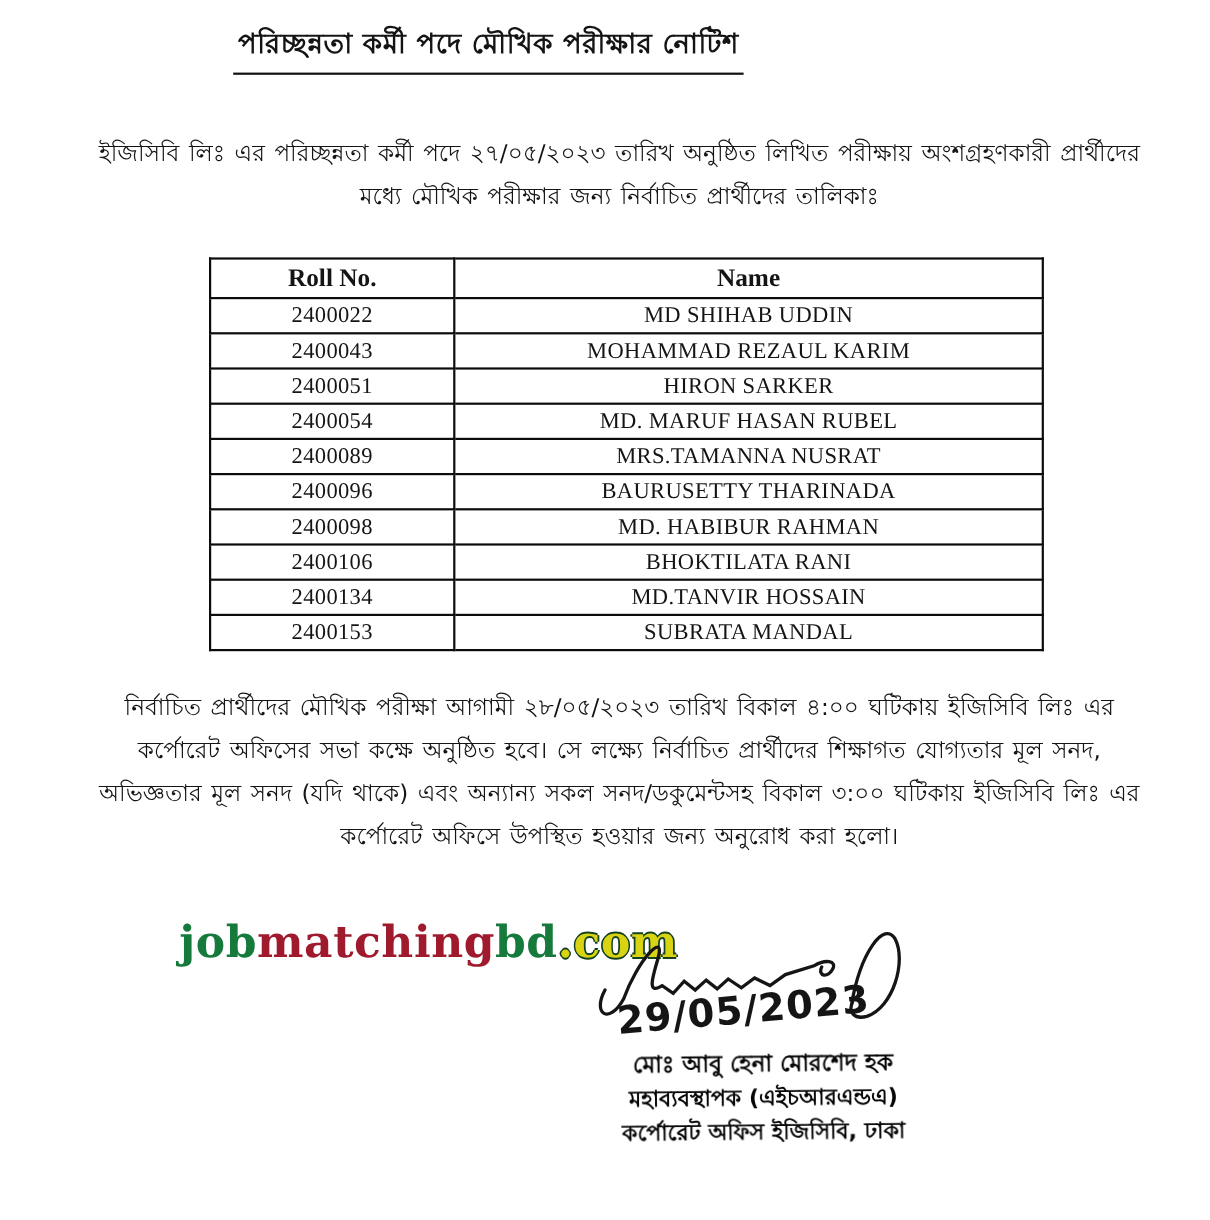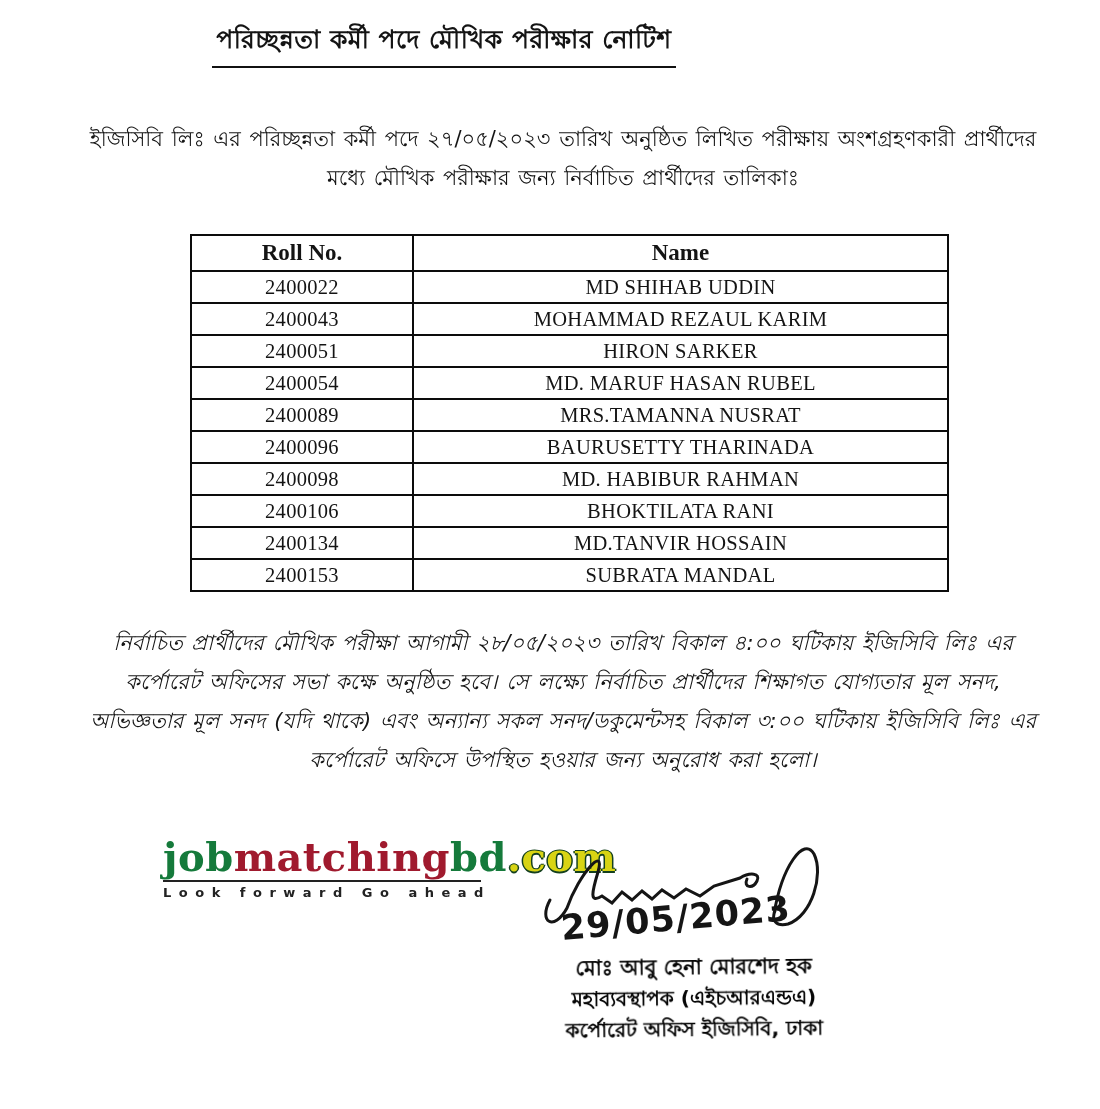--- a/index.html
+++ b/index.html
@@ -26,21 +26,21 @@
   
   .para {
     margin: 0 70px 0 88px;
     width: 950px;
     font-size: 21px;
     line-height: 39px;
     text-align: center;
     word-spacing: 2px;
   }
   .para.intro { margin-top: 52px; }
-  .para.closing { margin-top: 32px; font-style: italic; }
+  .para.closing { margin-top: 32px; }
 
   
   table.roll-table {
     border-collapse: collapse;
     margin: 36px 0 0 190px;
     width: 757px;
     table-layout: fixed;
     font-family: "Liberation Serif", serif;
   }
   table.roll-table th, table.roll-table td {
@@ -168,21 +168,20 @@
         </tr>
       </tbody>
   </table>
 
   <p class="para closing">নির্বাচিত প্রার্থীদের মৌখিক পরীক্ষা আগামী ২৮/০৫/২০২৩ তারিখ বিকাল ৪:০০ ঘটিকায় ইজিসিবি লিঃ এর কর্পোরেট অফিসের সভা কক্ষে অনুষ্ঠিত হবে। সে লক্ষ্যে নির্বাচিত প্রার্থীদের শিক্ষাগত যোগ্যতার মূল সনদ, অভিজ্ঞতার মূল সনদ (যদি থাকে) এবং অন্যান্য সকল সনদ/ডকুমেন্টসহ বিকাল ৩:০০ ঘটিকায় ইজিসিবি লিঃ এর কর্পোরেট অফিসে উপস্থিত হওয়ার জন্য অনুরোধ করা হলো।</p>
 
   <div class="bottom">
 
     <div class="logo-col">
       <div class="logo-wordmark"><span style="color: rgb(21, 122, 59);">job</span><span style="color: rgb(160, 26, 46);">matching</span><span style="color: rgb(21, 122, 59);">bd</span><span class="seg-yellow" style="color: rgb(216, 212, 20);">.com</span></div>
-      <div class="logo-tagline">Look forward Go ahead</div>
     </div>
 
     <div class="sig-col">
       <svg class="sig-svg" width="320" height="120" viewBox="0 0 320 120">
         <g fill="none" stroke="#151515" stroke-width="3" stroke-linecap="round">
           <path d="M16,72 C4,94 20,104 33,80 C45,46 72,16 64,44 C58,64 55,76 68,68
                    L78,75 L88,64 L98,72 L108,63 L118,71 L128,62 L140,70 L152,61
                    L166,68 L180,58 L206,50 C216,44 227,45 223,53 C219,61 209,60 213,51"></path>
           <path d="M240,86 C248,38 270,8 280,26 C290,46 278,88 254,96 C242,99 237,92 241,83"></path>
         </g>

